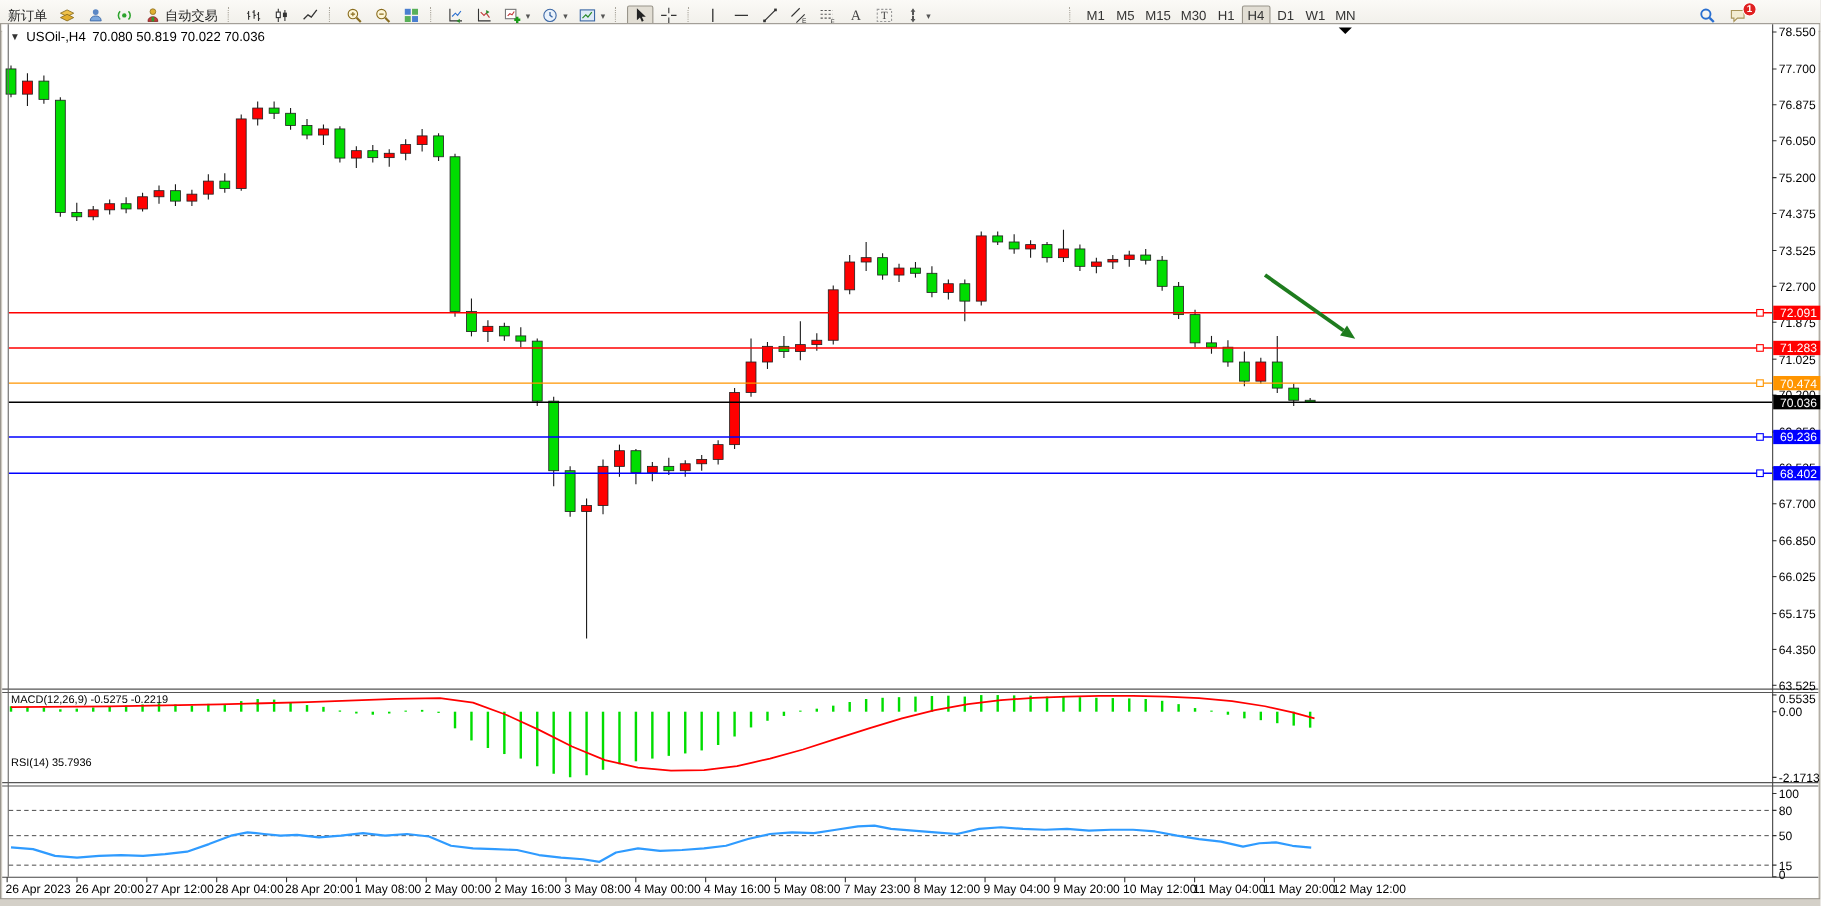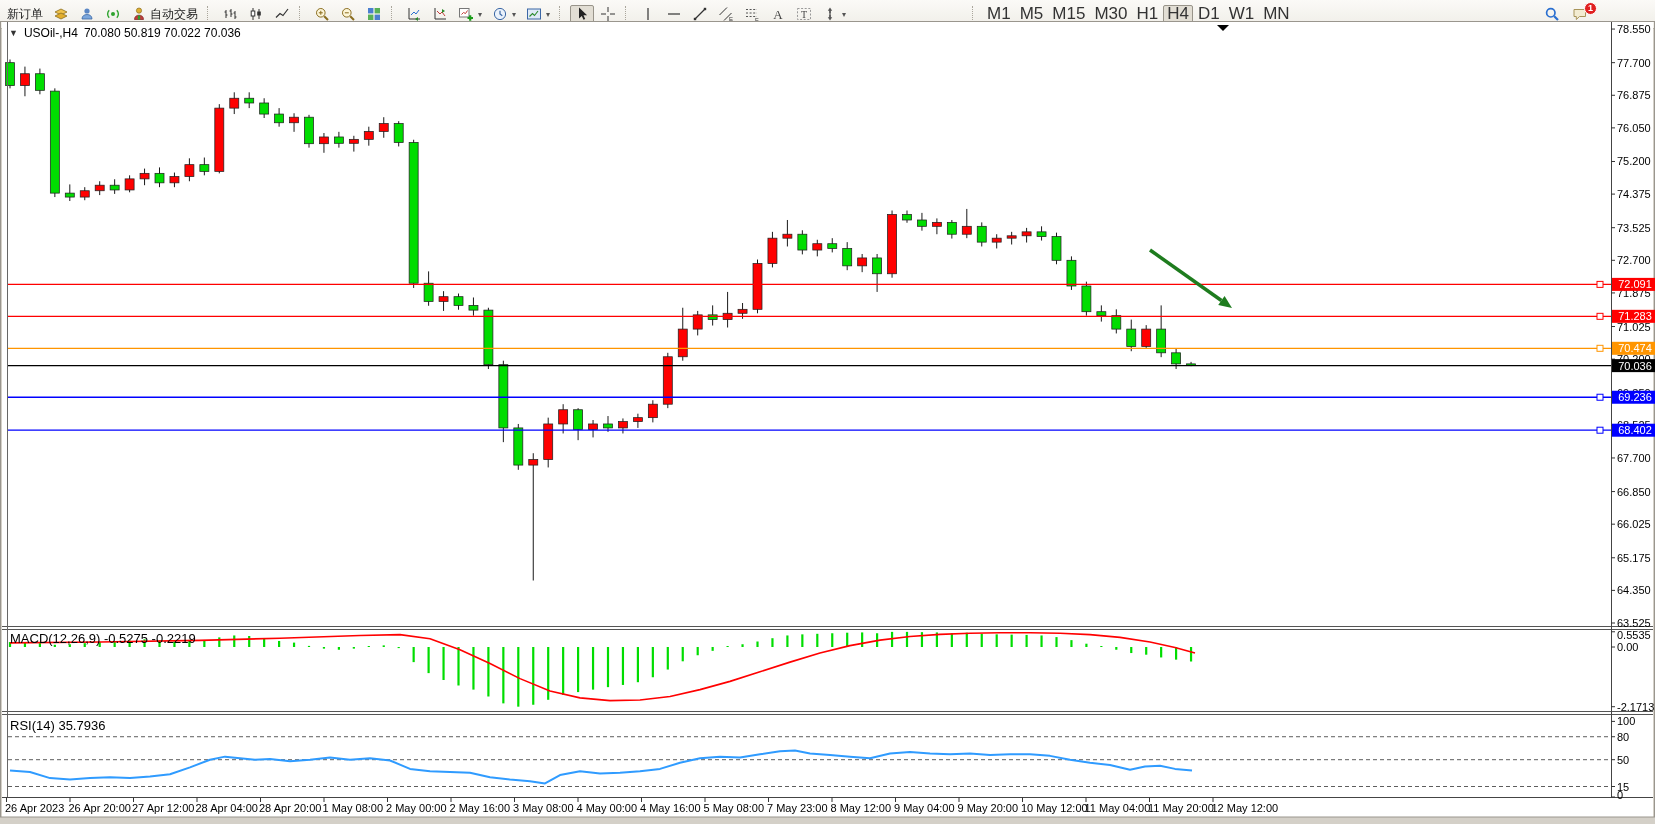--- a/index.html
+++ b/index.html
@@ -7,38 +7,38 @@
   body{background:#d4d0c8;font-family:"Liberation Sans",sans-serif;position:relative}
 
   
   .toolbar{position:absolute;left:0;top:0;width:1655px;height:29px;
     background:linear-gradient(#fbfaf7,#efede7);border-bottom:1px solid #b8b4aa;
     display:flex;align-items:center;padding:0 3px;gap:2px}
   .tbtn{height:19px;min-width:22px;display:flex;align-items:center;justify-content:center;
     gap:3px;padding:0 3px;border:1px solid transparent;border-radius:2px;
     font-size:12px;color:#222;white-space:nowrap;cursor:default}
   .tbtn.active{background:#e2ded4;border-color:#98948a}
-  .tf{font-size:17px;color:#333;min-width:26px;justify-content:center}
+  .tf{font-size:12px;color:#333;min-width:26px;justify-content:center}
   .sep{width:6px;height:16px;border-left:1px dotted #aaa69c;margin:0 3px}
   .caret{font-size:8px;color:#555;margin-left:1px}
   .ic{width:16px;height:16px;display:block}
   .spacer{flex:0 0 auto}
   .push{margin-left:auto}
   .badge{position:absolute;top:-4px;right:-6px;background:#e02020;color:#fff;
     border-radius:50%;width:13px;height:13px;font-size:9px;font-weight:bold;
     display:flex;align-items:center;justify-content:center;border:1px solid #fff}
   .chatwrap{position:relative}
 
   
   .chart-window{position:absolute;left:0;top:21px;width:1655px;height:797px}
   #chart-svg{position:absolute;left:0;top:0}
   .chart-title{position:absolute;left:9px;top:5px;font-size:12px;color:#000;
     display:flex;align-items:center;gap:6px}
   .chart-title .tri{font-size:9px;color:#333}
-  .panel-label{position:absolute;left:10px;font-size:13px;color:#000}
+  .panel-label{position:absolute;left:10px;font-size:10px;color:#000}
 </style>
 </head>
 <body>
 
 <div class="toolbar">
 
   <div class="tbtn">
     <span>新订单</span>
   </div>
 
@@ -642,14 +642,14 @@
       </g>
     </svg>
 
   <div class="chart-title">
     <span class="tri">▼</span>
     <span>USOil-,H4</span>
     <span>70.080 50.819 70.022 70.036</span>
   </div>
 
   <div class="panel-label" style="top:610px">MACD(12,26,9) -0.5275 -0.2219</div>
-  <div class="panel-label" style="top:697px">RSI(14) 35.7936</div>
+  <div class="panel-label" style="top:667px">RSI(14) 35.7936</div>
 </div>
 
 </body></html>

